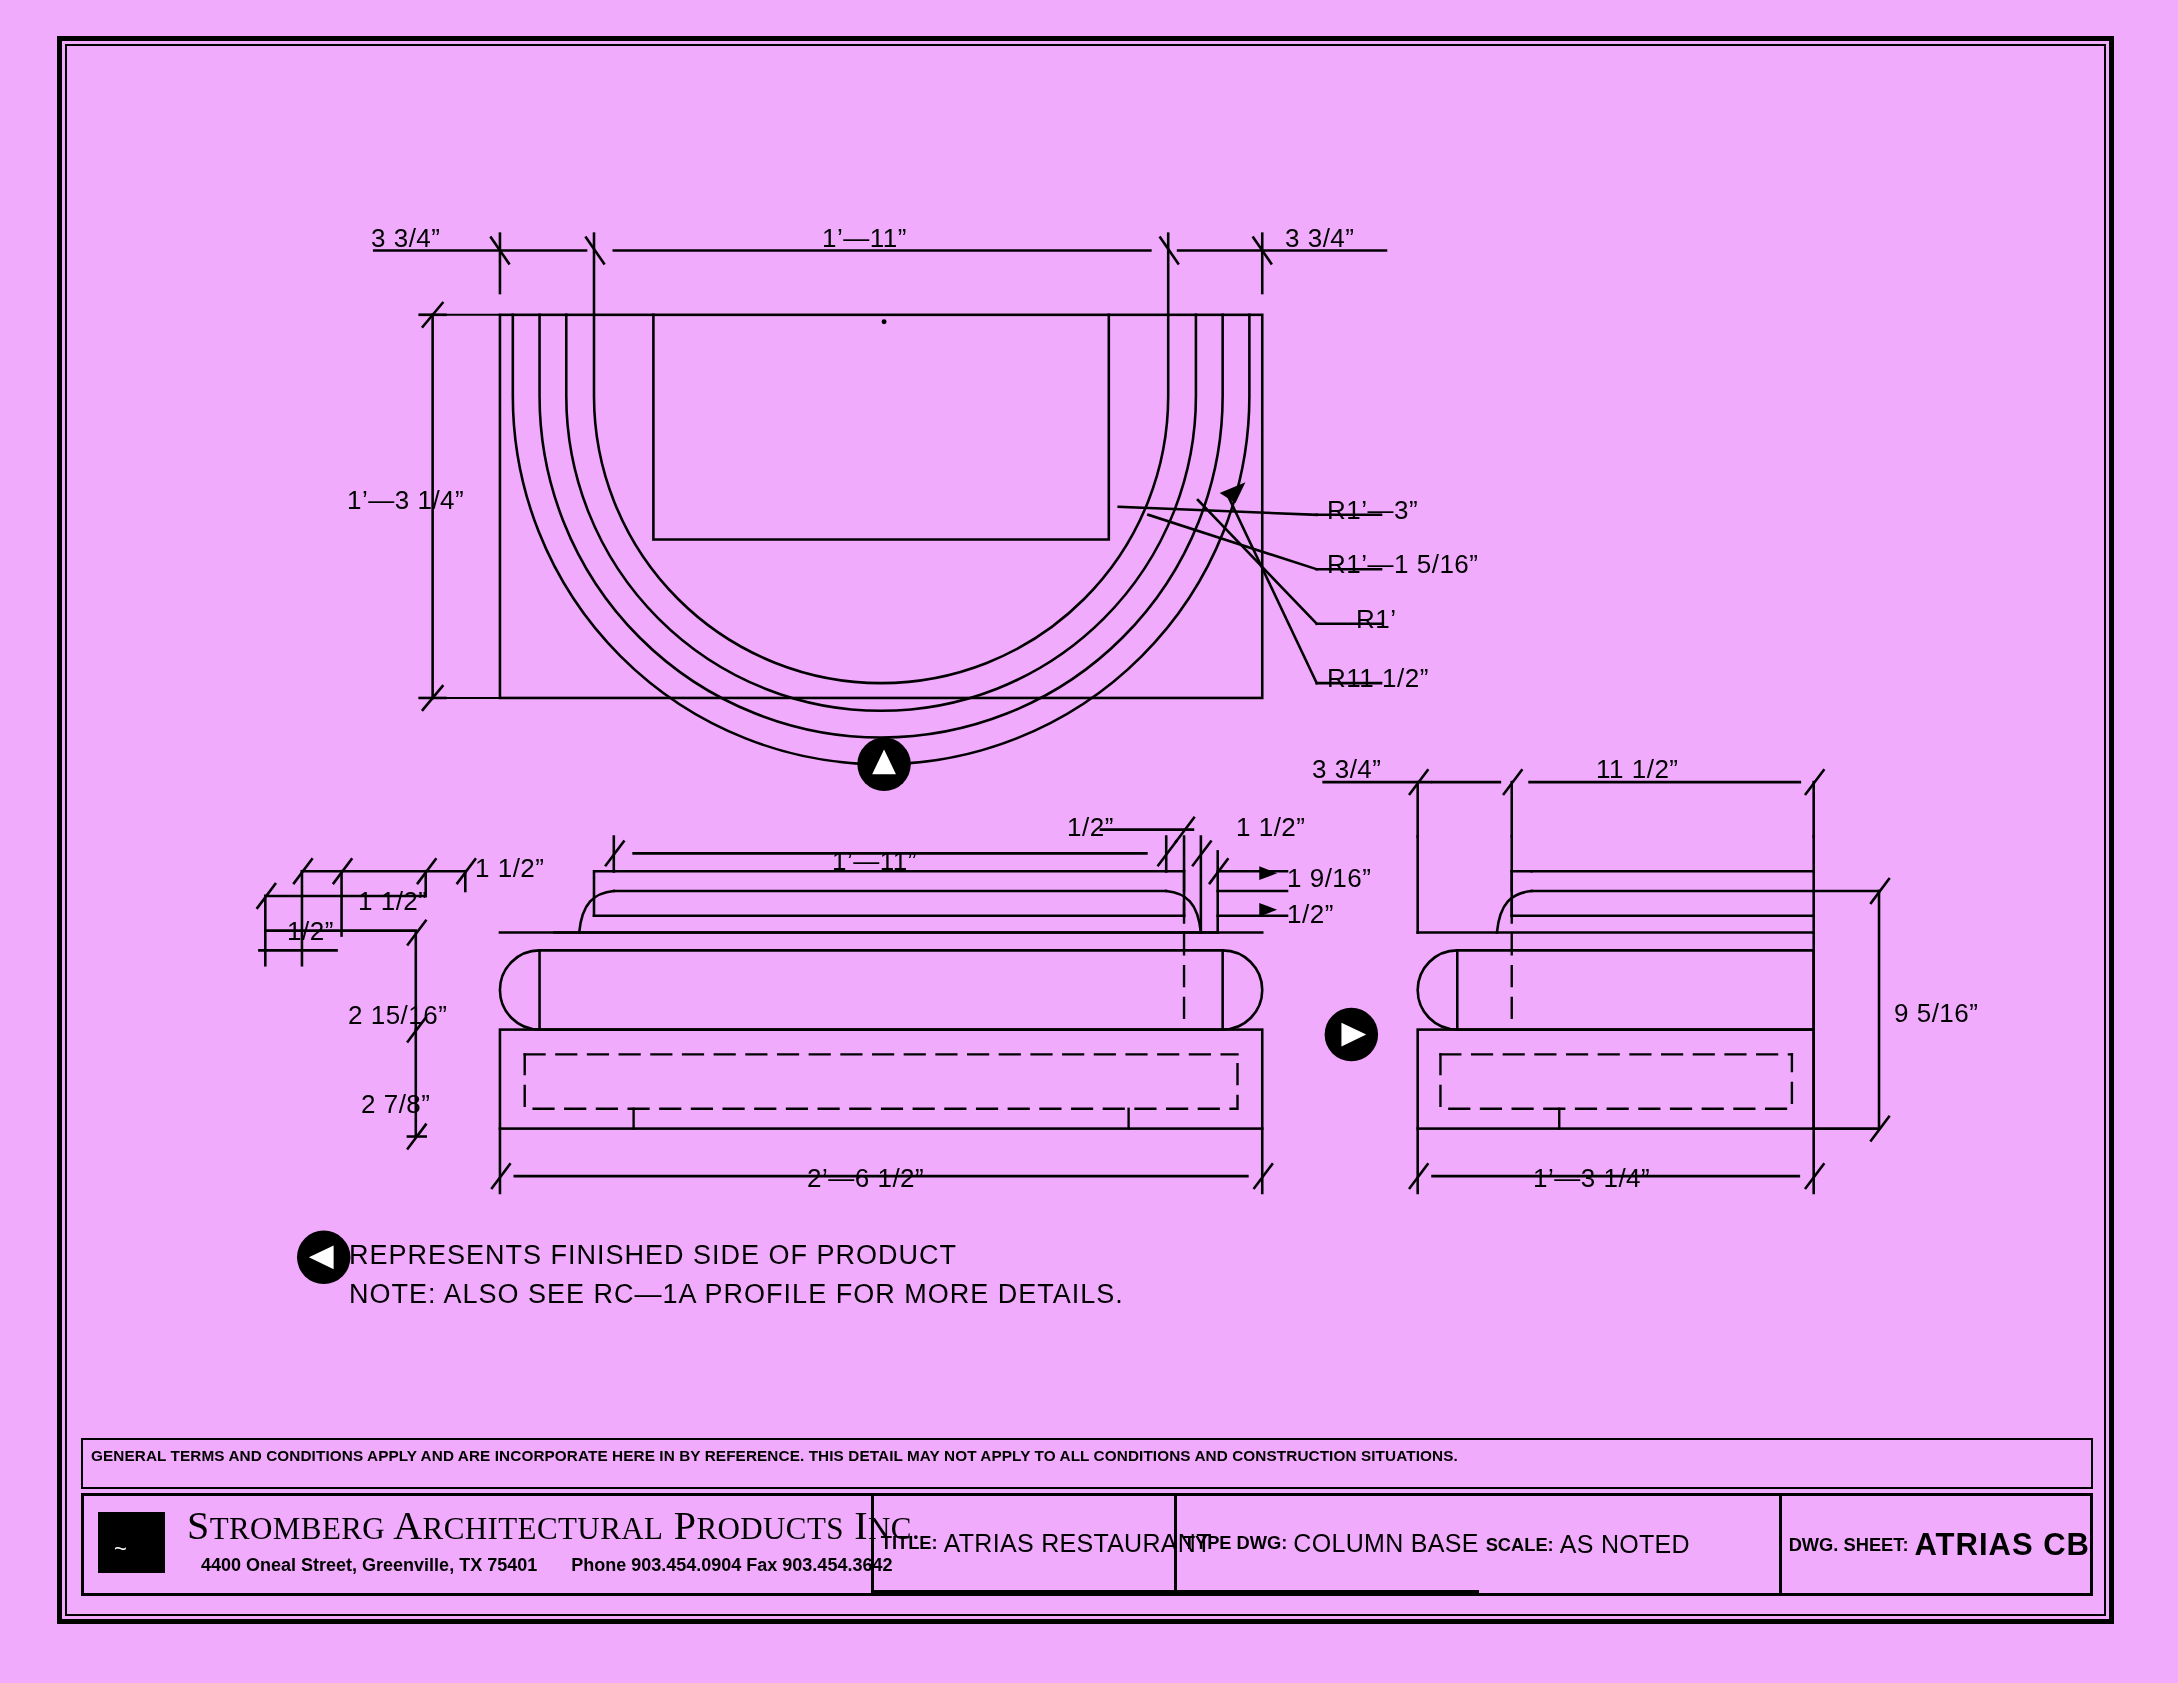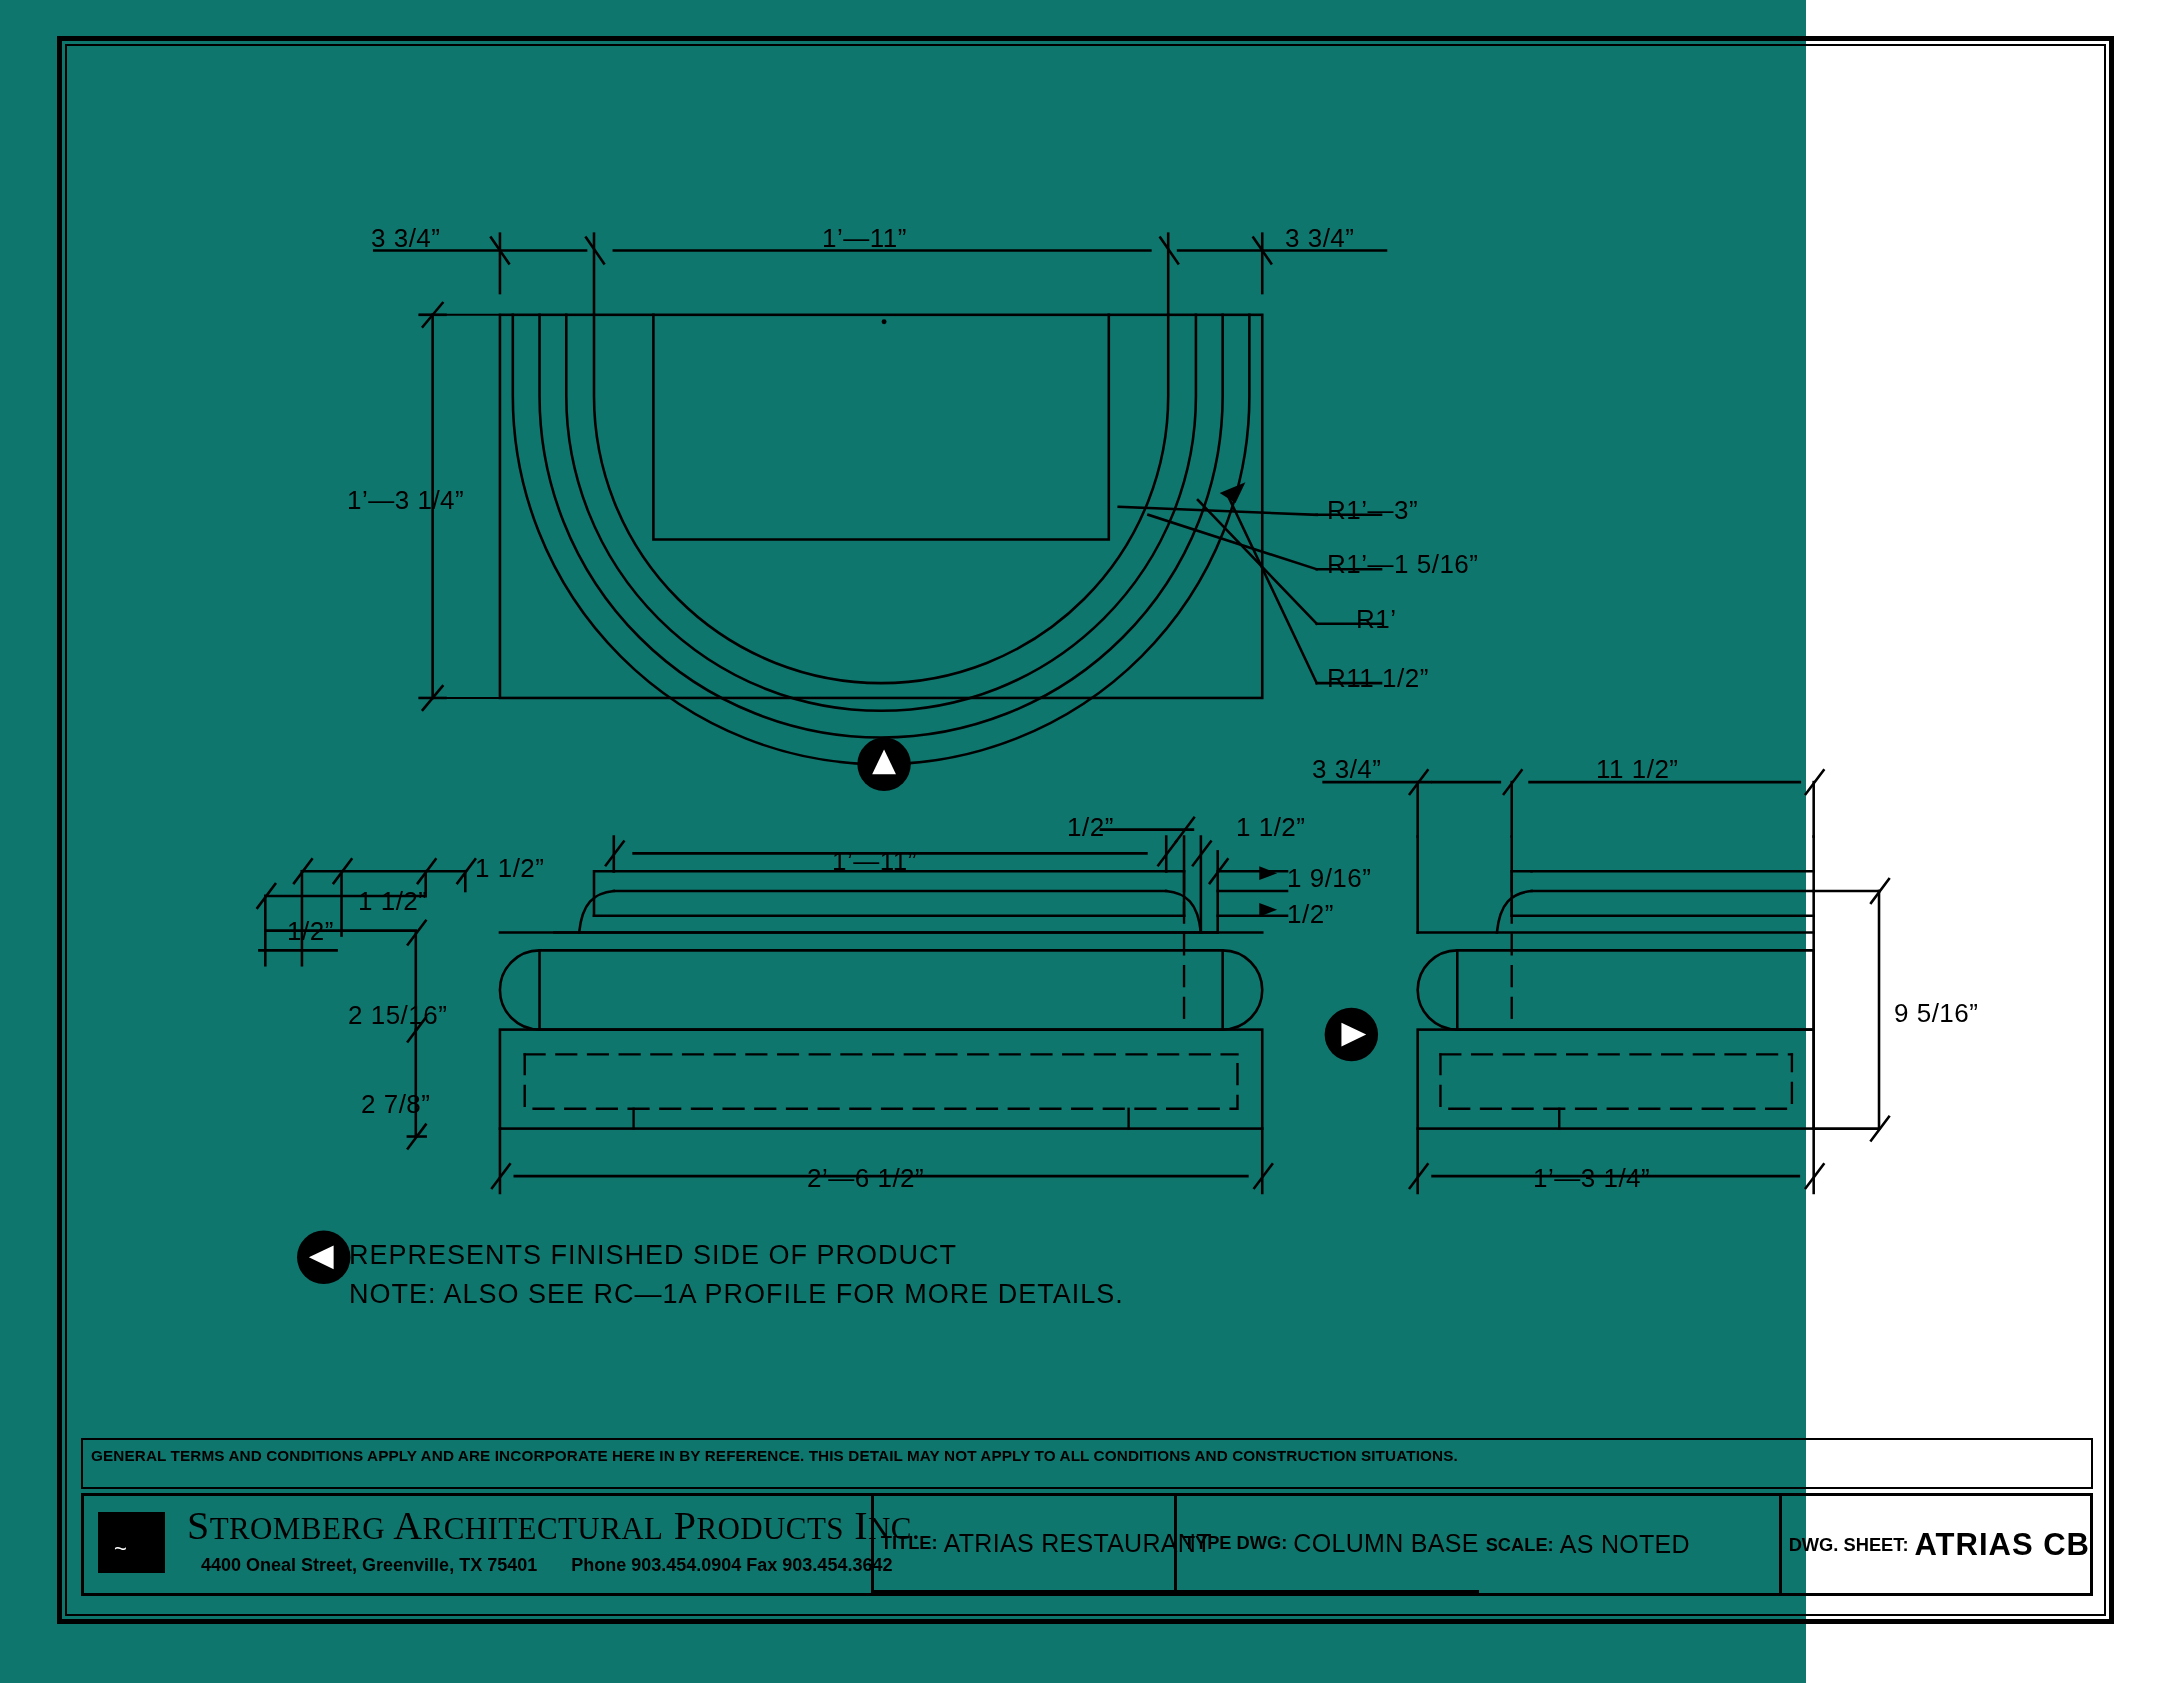--- a/index.html
+++ b/index.html
@@ -10,23 +10,23 @@
   body {
     width: 2178px;
     height: 1683px;
     font-family: "Liberation Sans", sans-serif;
     position: relative;
     overflow: hidden;
   }
   .sheet {
     position: absolute;
     left: 0; top: 0;
-    width: 1806px;
+    width: 2178px;
     height: 1683px;
-    background: #0f766e;
+    background: #f0abfc;
   }
   
   .frame-outer {
     position: absolute;
     left: 57px; top: 36px;
     width: 2057px;
     height: 1588px;
     border: 5px solid #000;
     box-sizing: border-box;
   }

